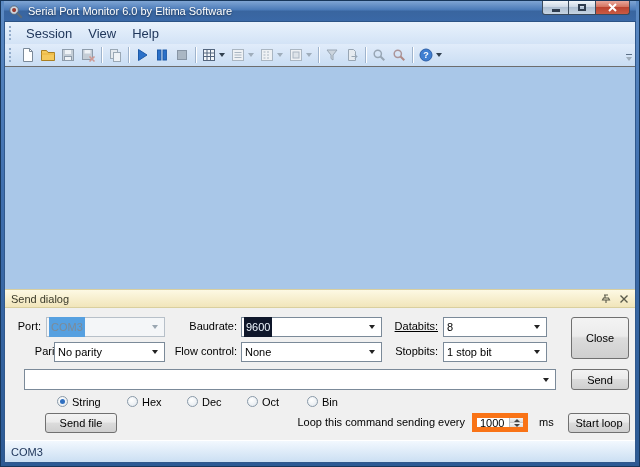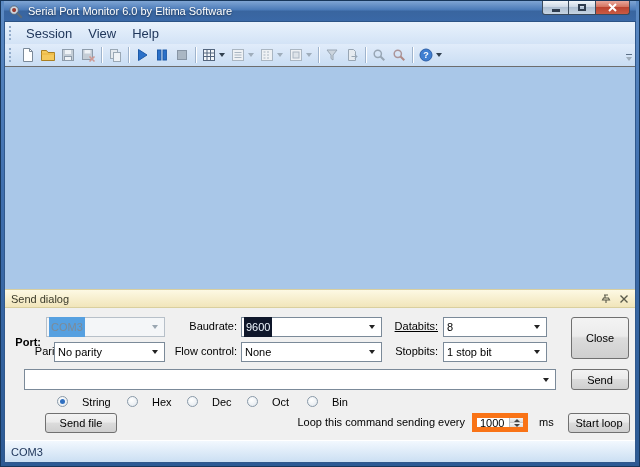--- a/index.html
+++ b/index.html
@@ -68,21 +68,21 @@
     height:17px;display:flex;align-items:center;
     background:linear-gradient(180deg,#fdf9e4,#f1e5ba);
     border-top:1px solid #d9cf9f;border-bottom:1px solid #d9cf9f;
     padding:0 6px;position:relative;
   }
   .panel-title{font-size:11px;color:#3a3a2a;}
   .panel-header-icons{position:absolute;right:6px;top:0;height:17px;display:flex;align-items:center;gap:8px;}
   .panel-header-icons svg{width:10px;height:10px;}
   .panel-body{height:132px;background:#f0f0f0;position:relative;font-size:11px;color:#000;}
   .lbl{position:absolute;height:18px;line-height:18px;text-align:right;white-space:nowrap;}
-  .lbl.b{font-weight:bold;margin-top:16px;}
+  .lbl.b{font-weight:normal;}
   
   .combo{
     position:absolute;height:20px;box-sizing:border-box;
     background:#ffffff;border:1px solid #7b8a99;
     display:flex;align-items:center;
   }
   .combo .val{flex:1;padding:0 3px;line-height:18px;white-space:nowrap;overflow:hidden;}
   .combo .val.hl{background:#0f172a;color:#eef6fd;align-self:center;flex:0 0 auto;padding:1px 2px;margin-left:2px;}
   .combo .arrow{width:0;height:0;border-left:3.5px solid transparent;border-right:3.5px solid transparent;border-top:4px solid #222;margin:0 6px 0 auto;flex:0 0 auto;}
   .combo.disabled{background:#f4f6f8;border-color:#b7c0c9;}
@@ -91,21 +91,21 @@
   .combo input{flex:1;border:none;outline:none;background:transparent;font:11px "Liberation Sans",sans-serif;padding:0 3px;min-width:0;}
   
   .btn{
     position:absolute;box-sizing:border-box;
     border:1px solid #707070;border-radius:3px;
     background:linear-gradient(180deg,#f3f3f3,#ebebeb 45%,#dcdcdc 50%,#cfcfcf);
     font-size:11px;color:#000;display:flex;align-items:center;justify-content:center;
     cursor:default;
   }
   
-  .radio{position:absolute;display:flex;align-items:center;gap:14px;height:13px;}
+  .radio{position:absolute;display:flex;align-items:center;gap:4px;height:13px;}
   .radio-circle{
     width:11px;height:11px;border-radius:50%;box-sizing:border-box;
     border:1px solid #8a9aa9;background:radial-gradient(circle at 40% 35%,#ffffff,#dfe6ec);
     display:flex;align-items:center;justify-content:center;
   }
   .radio-circle.on::after{content:"";width:5px;height:5px;border-radius:50%;background:#2f6fc0;display:block;}
   
   .spinner{position:absolute;height:19px;box-sizing:border-box;border:5px solid #f97316;background:#fff;display:flex;}
   .spinner input{flex:1;border:none;outline:none;font:11px "Liberation Sans",sans-serif;padding:0 3px;min-width:0;}
   .spin-btns{width:13px;display:flex;flex-direction:column;border-left:1px solid #b7c0c9;}

